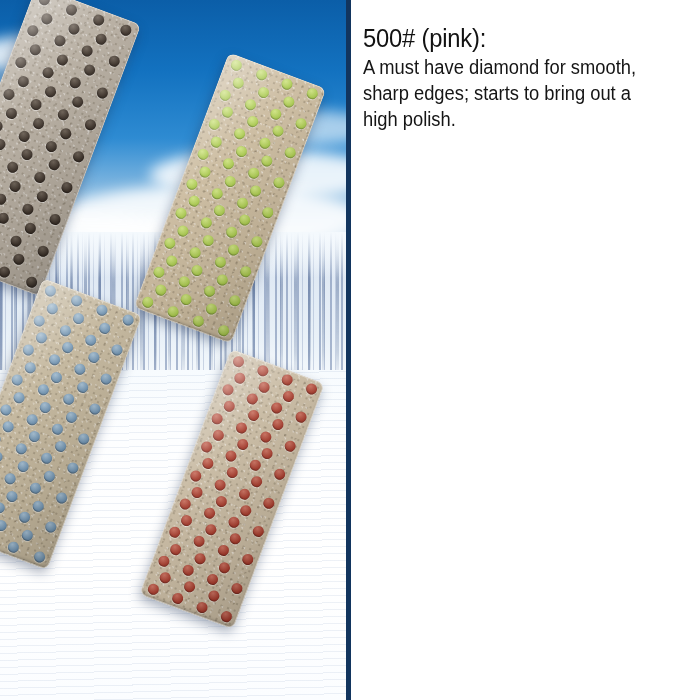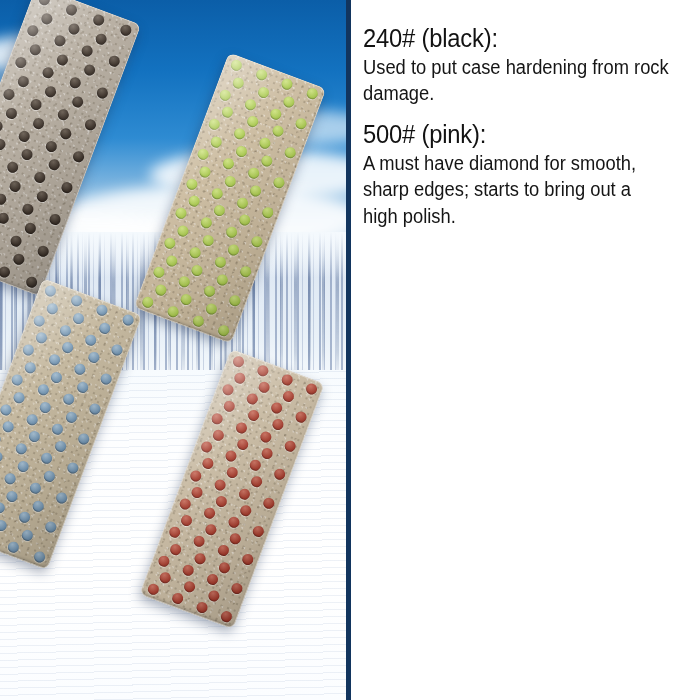--- a/index.html
+++ b/index.html
@@ -444,24 +444,20 @@
         </div>
       <div class="sheen"></div>
       <div class="edge"></div>
     </div>
   </div>
 
   <div id="divider"></div>
 
   <div id="textpanel">
 
-    <div class="block">
-      <div class="head">240# (black):</div>
-      <div class="body">Used to put case hardening from rock damage.</div>
-    </div>
 
 
     <div class="block">
       <div class="head">500# (pink):</div>
       <div class="body">A must have diamond for smooth, sharp edges; starts to bring out a high polish.</div>
     </div>
 
 
   </div>
 </div>

